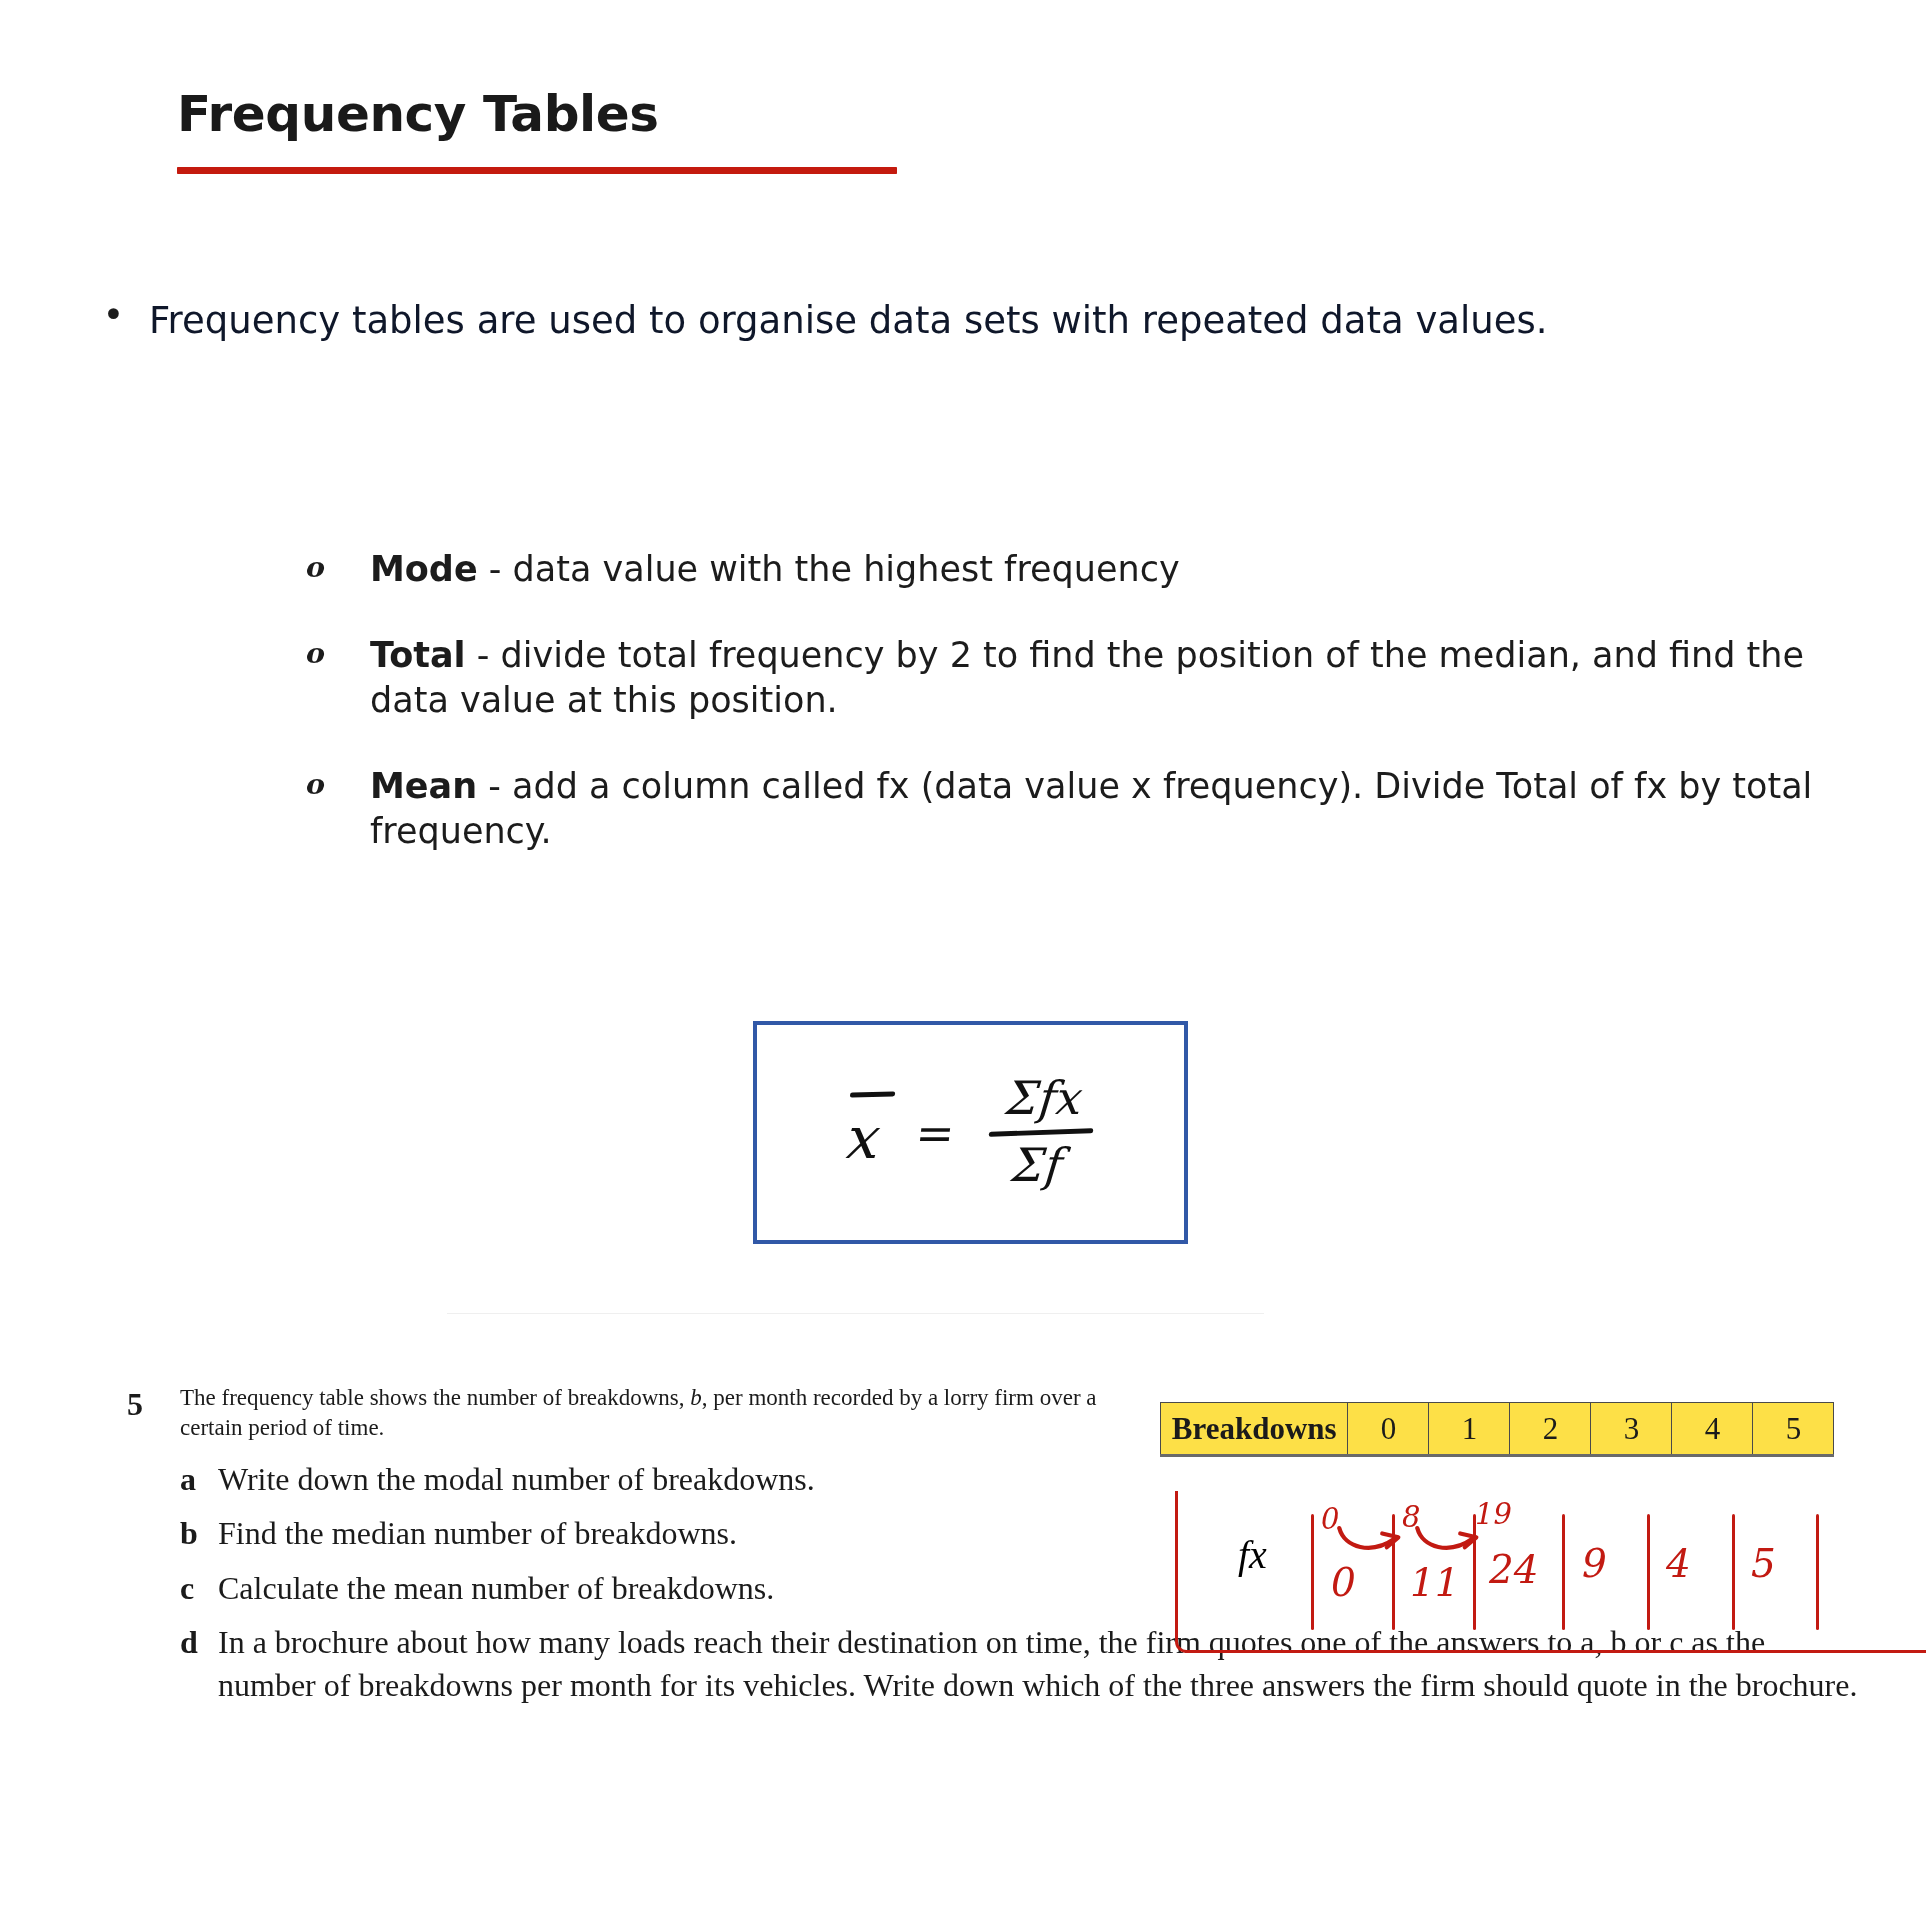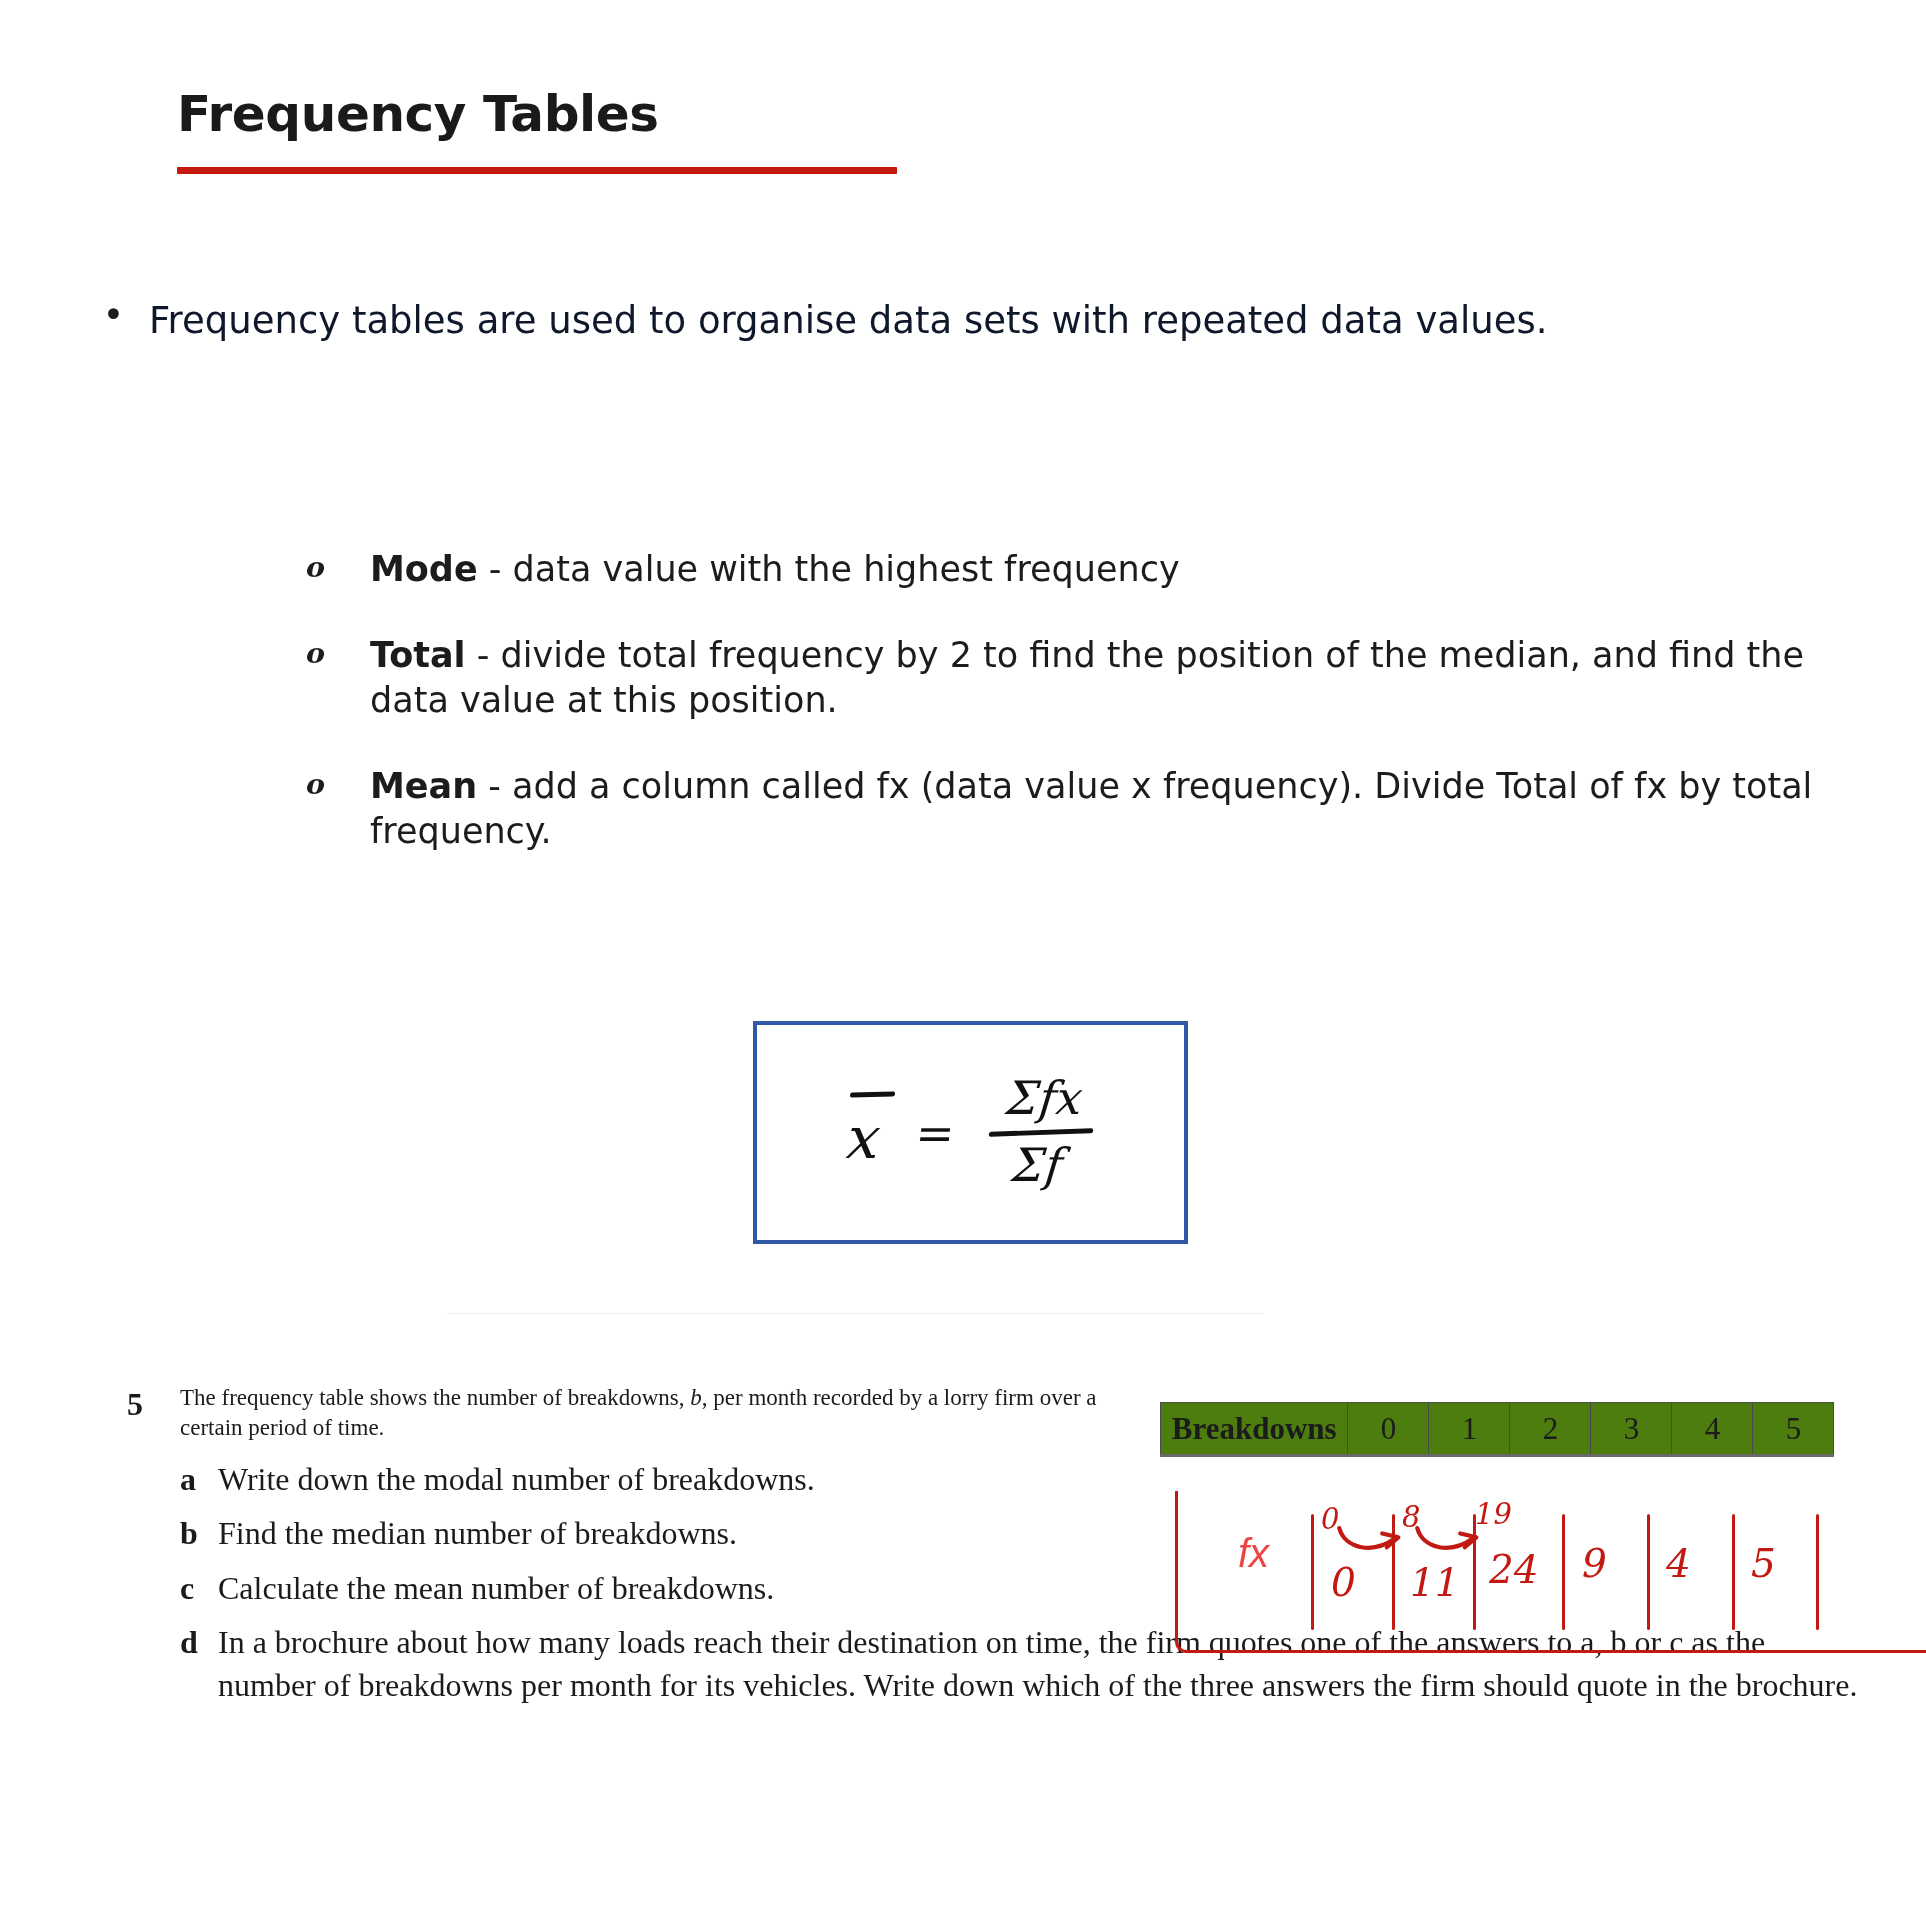--- a/index.html
+++ b/index.html
@@ -154,21 +154,21 @@
     font-weight:700; font-style: normal; font-size: 32px; line-height:1.32;
   }
   .q-body { font-size: 32px; line-height: 1.32; }
 
   
   .data-table {
     position: absolute;
     left: 1160px; top: 1402px;
     border-collapse: collapse;
     font-family: "Liberation Serif", "DejaVu Serif", serif;
-    background: #4d7c0f;
+    background: #fde047;
   }
   .data-table td, .data-table th {
     border: 1.2px solid #4a4a4a;
     font-size: 31px;
     padding: 7.7px 0;
     text-align:center;
     font-weight: normal;
     color:#1b1b1b;
   }
   .data-table th.rowhead {
@@ -177,22 +177,22 @@
     padding-left: 10.8px;
     padding-right: 10.8px;
     width: 166px;
     white-space: nowrap;
   }
   .data-table td.cell { width: 81px; }
   .data-table tr.hdr th, .data-table tr.hdr td { border-bottom: 3.1px solid #6a6a6a; }
 
   
   .ink {
-    color: #ef4444;
-    font-family: Liberation Sans, sans-serif;
+    color: #000000;
+    font-family: Liberation Serif, serif;
     font-style: italic;
     position: absolute;
   }
 
   .fx-label { left: 1238px; top: 1531px; font-size: 40px; }
 
   .fx-row { position:absolute; left: 1308px; top: 1514px; width: 678px; height: 116px; }
   .fx-cell {
     position:absolute; top: 46px;
     font-family:"DejaVu Serif", serif; font-style:italic;

